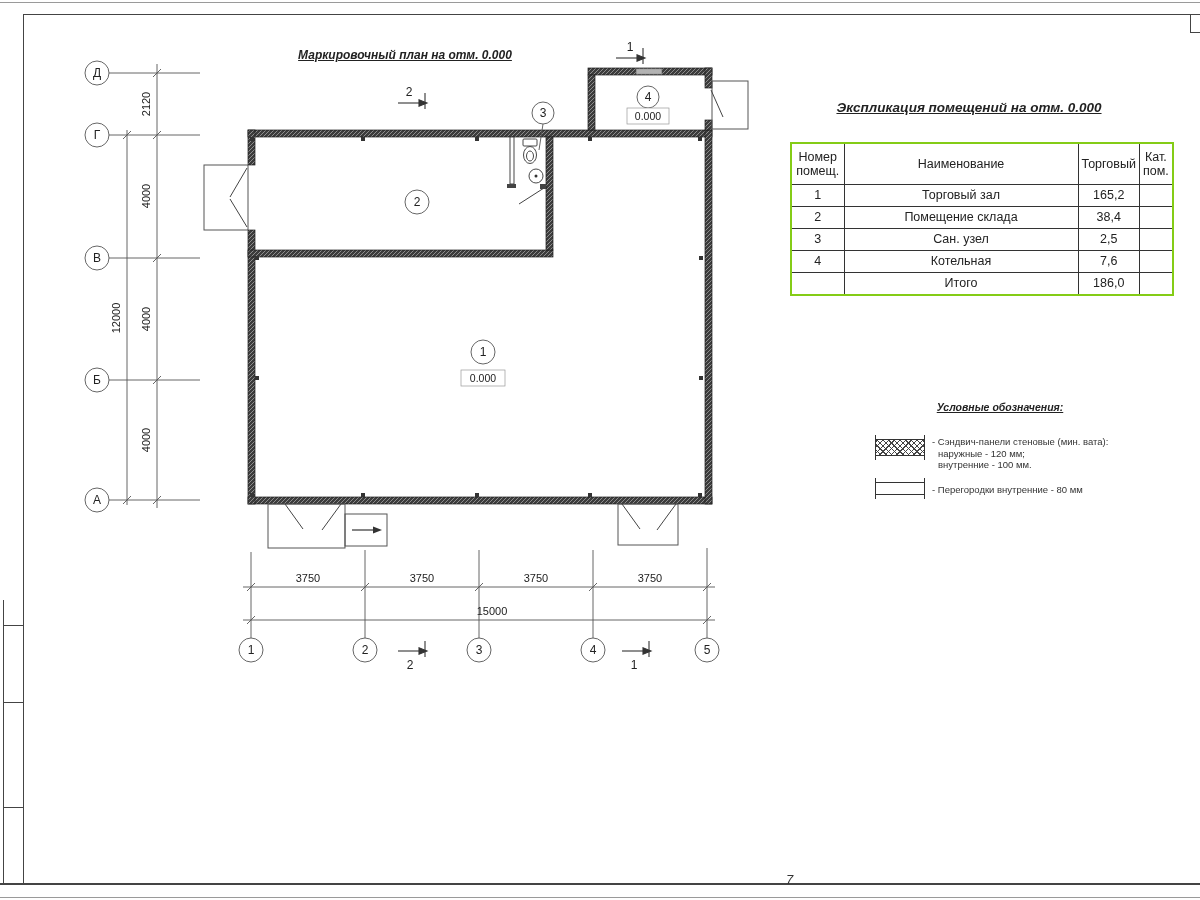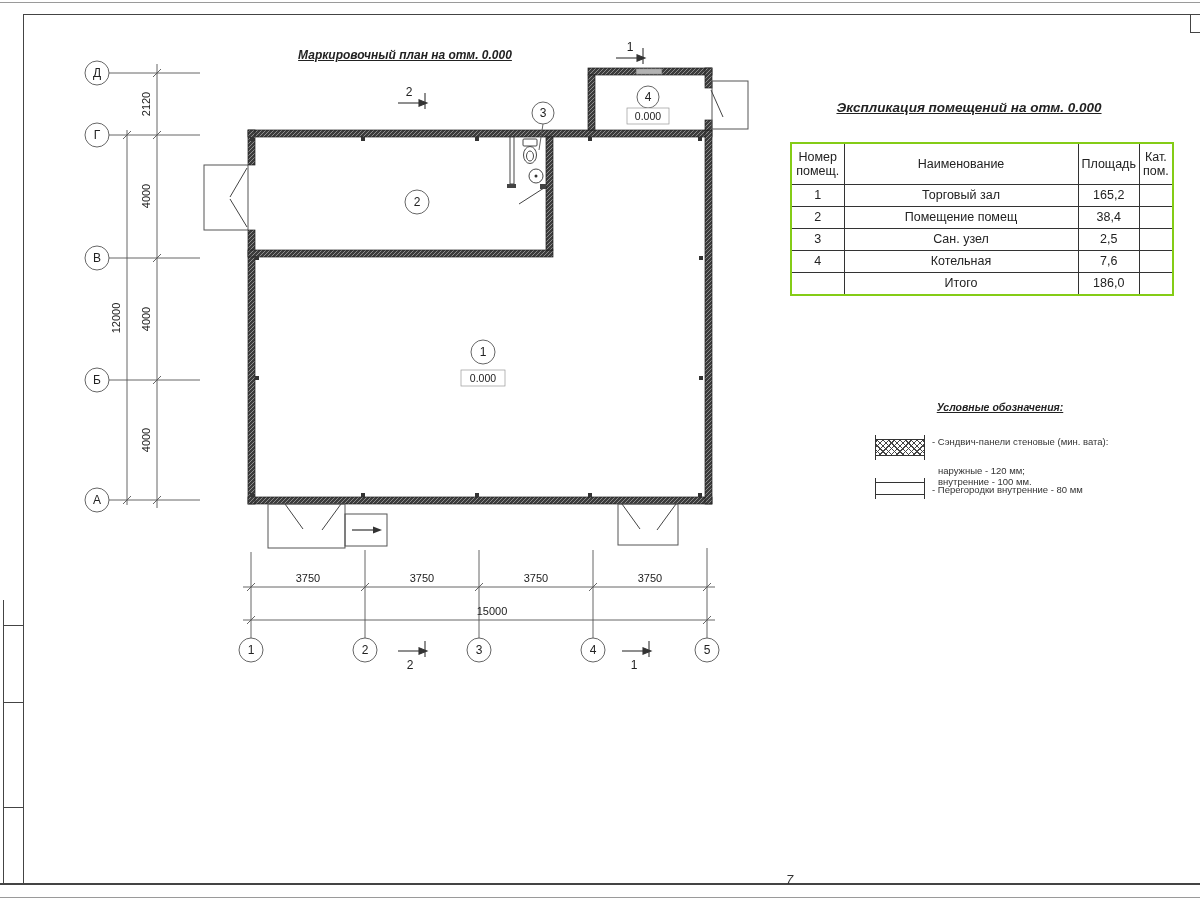--- a/index.html
+++ b/index.html
@@ -257,37 +257,37 @@
         <col style="width:60px">
         <col style="width:31px">
       </colgroup>
     <thead>
       <tr>
         <th>
           <span style="display:block">Номер</span>
           <span style="display:block">помещ.</span>
         </th>
         <th>Наименование</th>
-        <th>Площадь</th>
+        <th>Торговый</th>
         <th>
           <span style="display:block">Кат.</span>
           <span style="display:block">пом.</span>
         </th>
       </tr>
     </thead>
     <tbody>
       <tr>
         <td>1</td>
         <td class="cell-name">Торговый зал</td>
         <td>165,2</td>
         <td></td>
       </tr>
       <tr>
         <td>2</td>
-        <td class="cell-name">Помещение помещ</td>
+        <td class="cell-name">Помещение склада</td>
         <td>38,4</td>
         <td></td>
       </tr>
       <tr>
         <td>3</td>
         <td class="cell-name">Сан. узел</td>
         <td>2,5</td>
         <td></td>
       </tr>
       <tr>
@@ -305,21 +305,21 @@
     </tbody>
   </table>
 
   <div class="abs dwg-title" style="left:905px;top:401px;width:190px;font-size:10.5px;">Условные обозначения:</div>
 
   <div class="swatch-hatch" style="left:875px;top:439px;width:50px;height:17px;"></div>
   <div class="swatch-tick" style="left:875px;top:435px;height:25px;"></div>
   <div class="swatch-tick" style="left:924px;top:435px;height:25px;"></div>
   <div class="abs legend-text" style="left:932px;top:436px;width:230px;">
     <div>- Сэндвич-панели стеновые (мин. вата):</div>
-    <div style="padding-left:6px;margin-top:17px;">наружные - 120 мм;</div>
+    <div style="padding-left:6px;">наружные - 120 мм;</div>
     <div style="padding-left:6px;">внутренние - 100 мм.</div>
   </div>
 
   <div class="swatch-plain" style="left:875px;top:482px;width:50px;height:13px;"></div>
   <div class="swatch-tick" style="left:875px;top:478px;height:21px;"></div>
   <div class="swatch-tick" style="left:924px;top:478px;height:21px;"></div>
   <div class="abs legend-text" style="left:932px;top:484px;width:230px;">
     <div>- Перегородки внутренние - 80 мм</div>
   </div>
 

